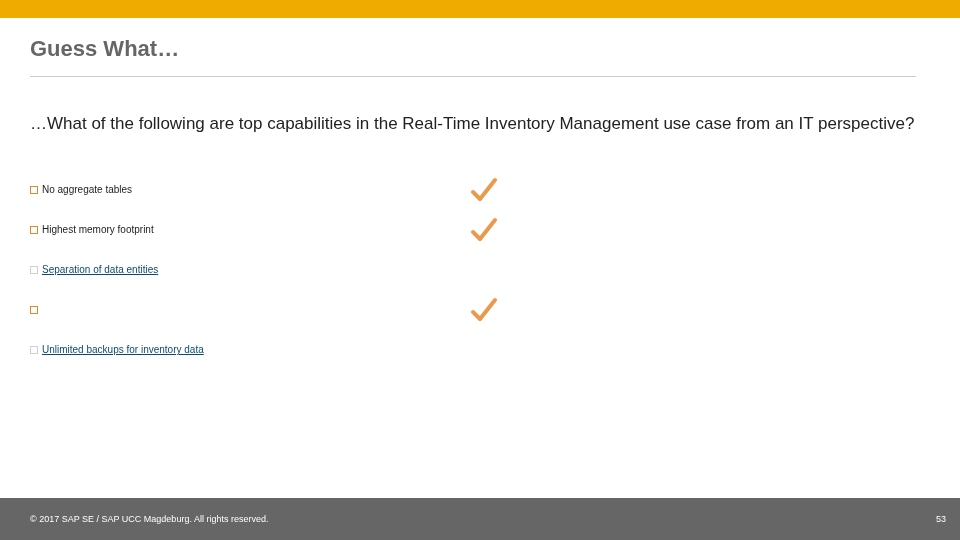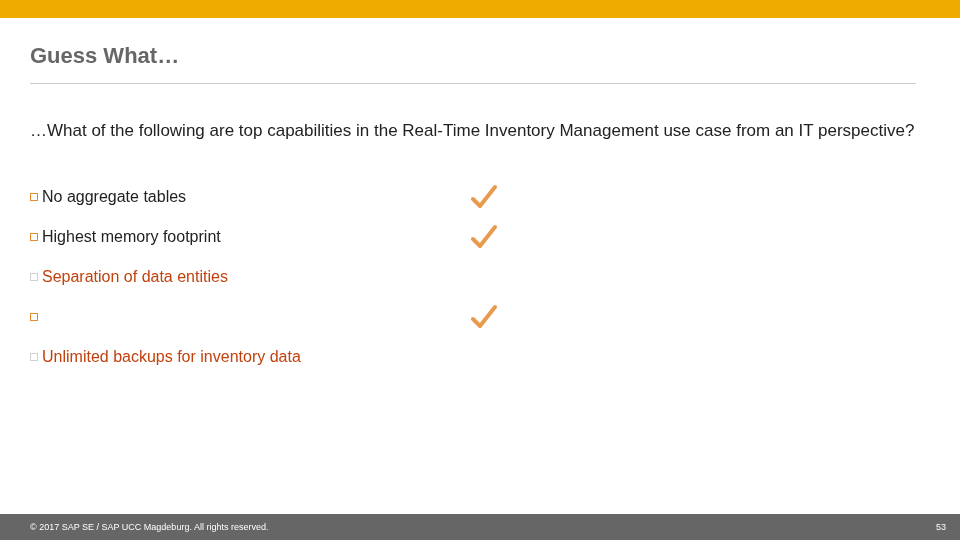--- a/index.html
+++ b/index.html
@@ -15,21 +15,20 @@
       position: relative;
       overflow: hidden;
     }
     .top-bar {
       width: 100%;
       height: 18px;
       background: #f0ab00;
     }
     .content {
       padding: 18px 44px 0 30px;
-      margin-top: 7px;
     }
     .title {
       font-size: 22px;
       font-weight: bold;
       color: #666666;
       margin-bottom: 14px;
     }
     .divider {
       width: 100%;
       height: 1px;
@@ -63,44 +62,45 @@
       margin-right: 4px;
       flex-shrink: 0;
     }
     .bullet-square.active {
       border-color: #e38b2a;
     }
     .bullet-square.inactive {
       border-color: #d0d0d0;
     }
     .option-text {
-      font-size: 16px;
+      font-size: 10px;
     }
     .option-text.active {
       color: #222222;
     }
     .option-text.inactive {
-      color: #c2410c;
+      color: #0c4a6e;
+      text-decoration: underline;
     }
     .check-col {
       width: 60px;
       display: flex;
       justify-content: flex-start;
       align-items: center;
     }
     .checkmark {
       width: 28px;
       height: 26px;
     }
     .footer {
       position: absolute;
       bottom: 0;
       left: 0;
       width: 100%;
-      height: 26px;
+      height: 42px;
       background: #666666;
       display: flex;
       align-items: center;
       justify-content: space-between;
       padding: 0 14px 0 30px;
       gap: 19px;
     }
     .footer-text {
       font-size: 9px;
       color: #ffffff;

